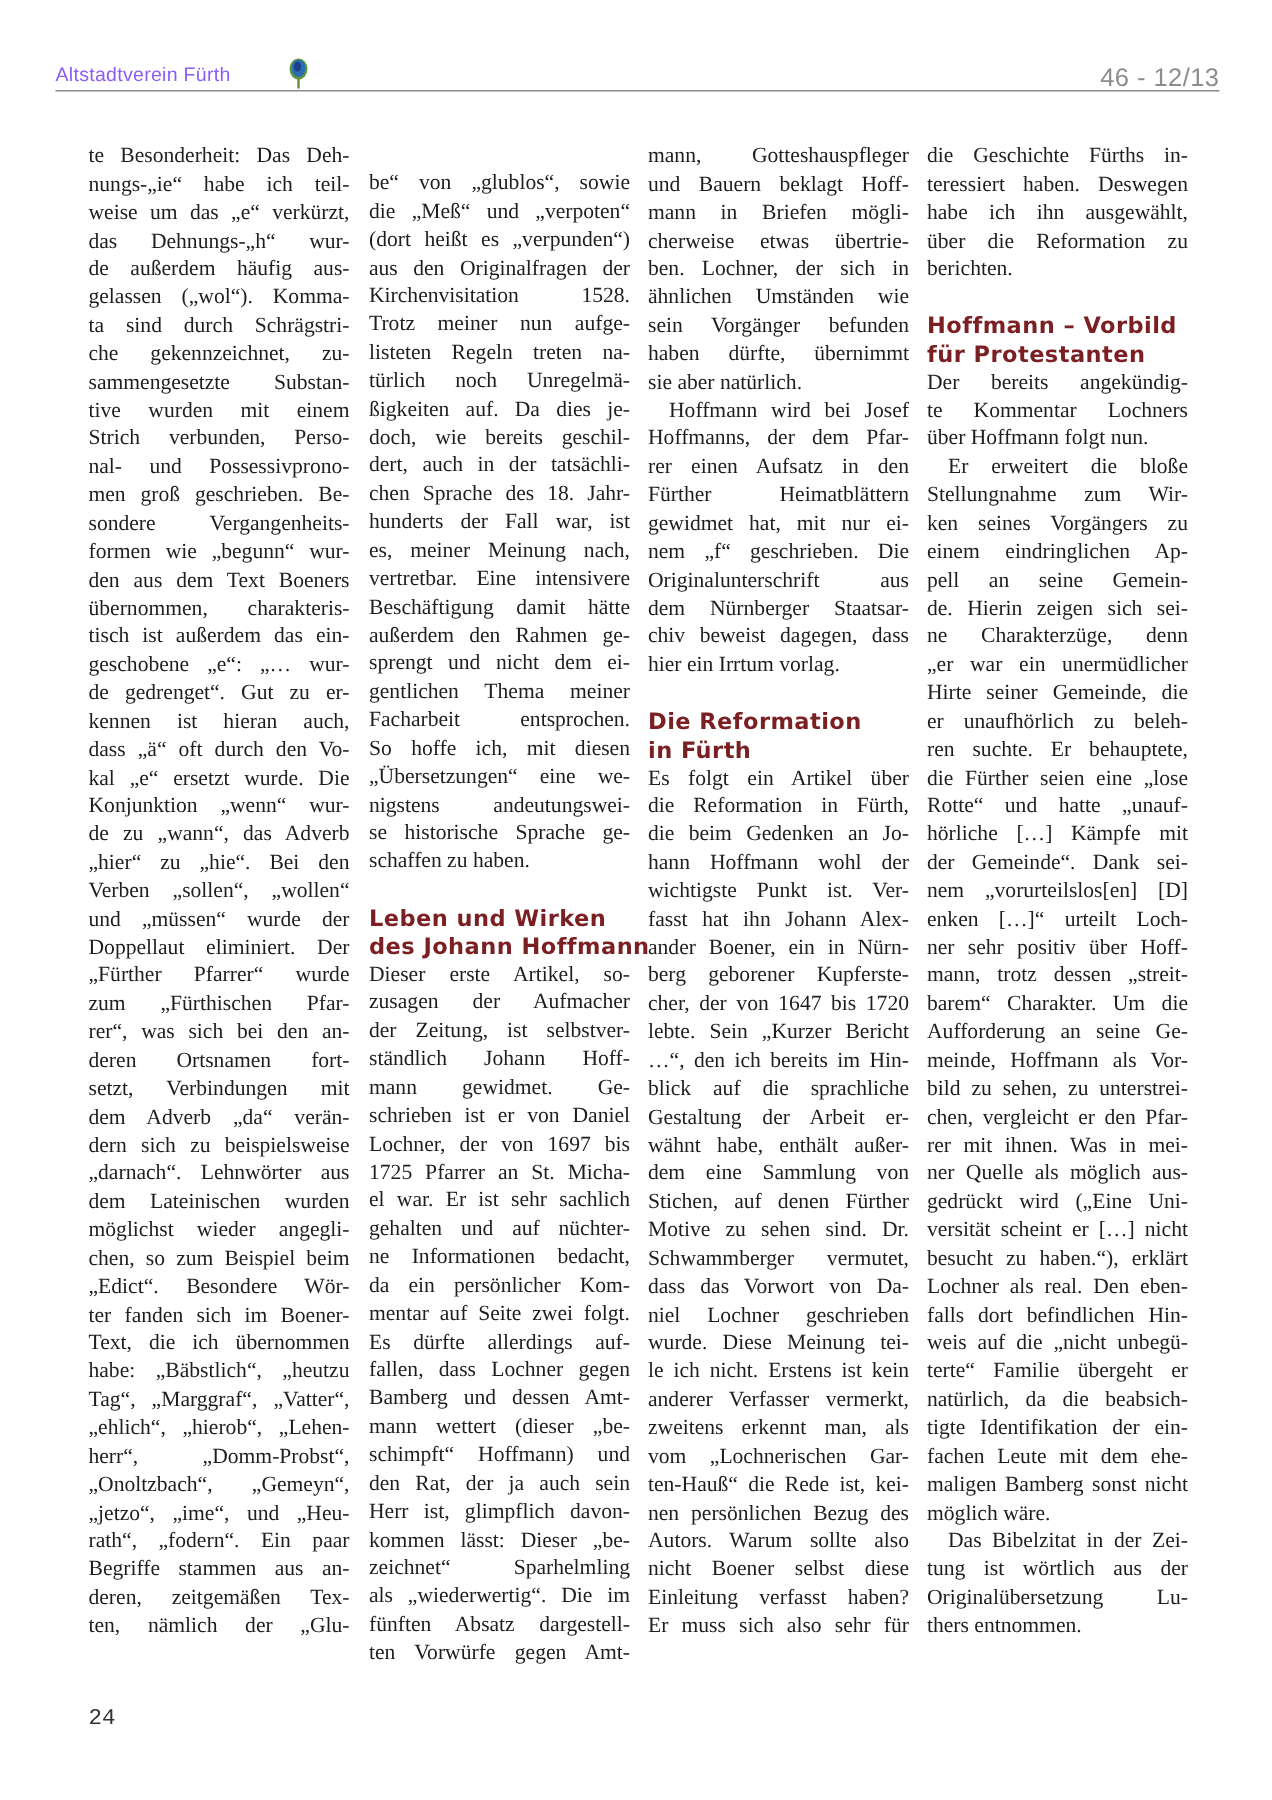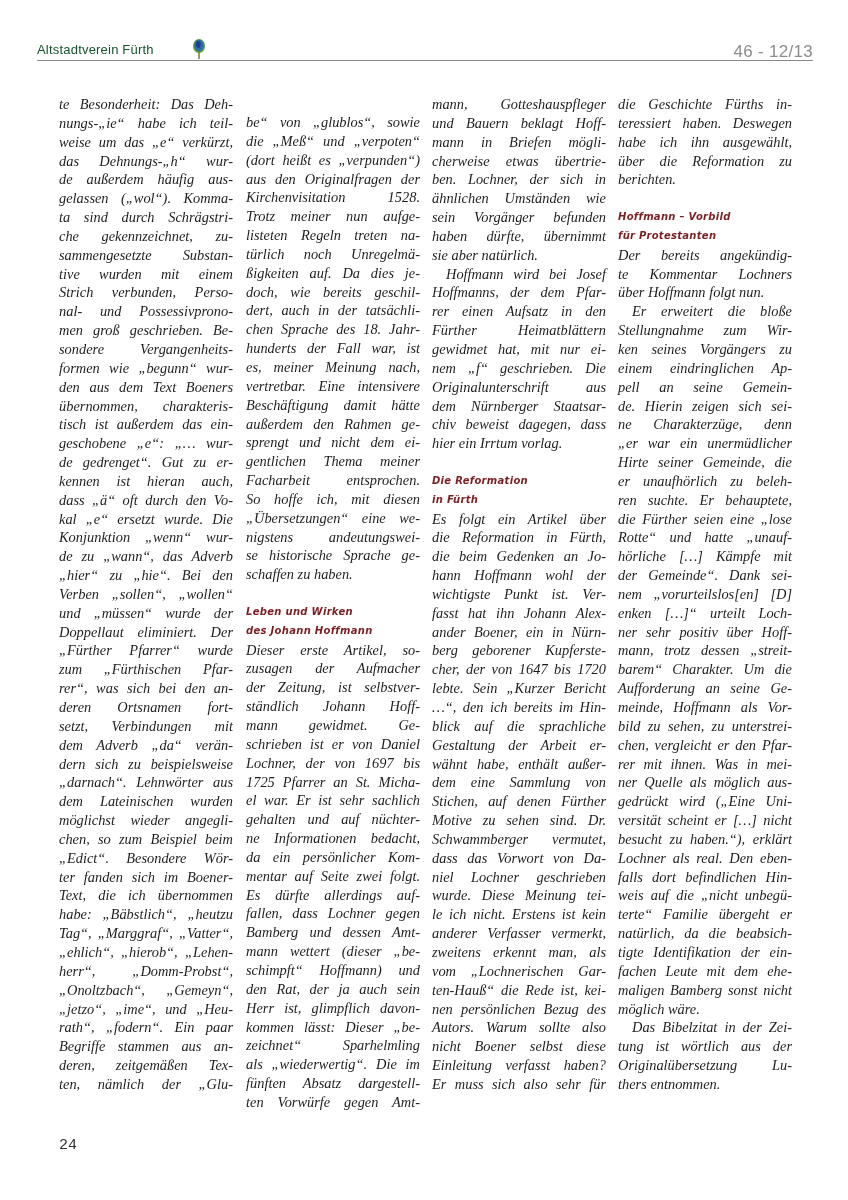--- a/index.html
+++ b/index.html
@@ -1,31 +1,31 @@
 <!DOCTYPE html>
 <html><head>
 <meta charset="utf-8">
 <style>
   html, body { margin: 0; padding: 0; background: #ffffff; }
   body { width: 848px; height: 1200px; position: relative; overflow: hidden; }
   .header { position: absolute; left: 37px; top: 38px; width: 776px; height: 22px; border-bottom: 1.5px solid #8a8a8a; }
-  .header-title { position: absolute; left: 0; top: 4px; font-family: "Liberation Sans", sans-serif; font-size: 13px; color: #14532d; letter-spacing: 0.2px; }
+  .header-title { position: absolute; left: 0; top: 4px; font-family: "Liberation Sans", sans-serif; font-size: 13px; color: #8b5cf6; letter-spacing: 0.2px; }
   .header-logo { position: absolute; left: 155px; top: 0px; width: 14px; height: 22px; }
   .header-issue { position: absolute; right: 0; top: 4px; font-family: "Liberation Sans", sans-serif; font-size: 17px; color: #8c8c8c; letter-spacing: 0.3px; }
-  .columns { position: absolute; top: 95px; left: 59px; width: 746px; height: 1030px; font-style: italic; }
+  .columns { position: absolute; top: 95px; left: 59px; width: 746px; height: 1030px; }
   .col { position: absolute; top: 0; width: 174px; font-family: "Liberation Serif", serif; font-size: 14.4px; line-height: 18.85px; color: #1e1e1e; }
   .col1 { left: 0; }
   .col2 { left: 187px; margin-top: 18px; }
   .col3 { left: 373px; }
   .col4 { left: 559px; }
   .line { display: block; white-space: nowrap; text-align: justify; text-align-last: justify; height: 18.85px; overflow: visible; }
   .line.last { text-align-last: left; }
   .line.indent { padding-left: 14px; }
   .gap { display: block; height: 18.85px; }
-  .heading { display: block; font-family: "DejaVu Sans", sans-serif; font-weight: bold; font-size: 10px; color: #7a1f22; height: 18.85px; line-height: 18.85px; letter-spacing: 0.3px; white-space: nowrap; }
+  .heading { display: block; font-family: "DejaVu Sans", sans-serif; font-weight: bold; font-size: 15px; color: #7a1f22; height: 18.85px; line-height: 18.85px; letter-spacing: 0.3px; white-space: nowrap; }
   .page-number { position: absolute; left: 59px; top: 1137px; font-family: Liberation Mono, monospace; font-size: 15px; color: #333; }
 </style>
 </head>
 <body>
 
 <div class="header">
   <span class="header-title">Altstadtverein Fürth</span>
   <span class="header-logo">
     <svg width="14" height="22" viewBox="0 0 14 22">
       <ellipse cx="7" cy="8" rx="6" ry="7" fill="#5f9a3a"></ellipse>

